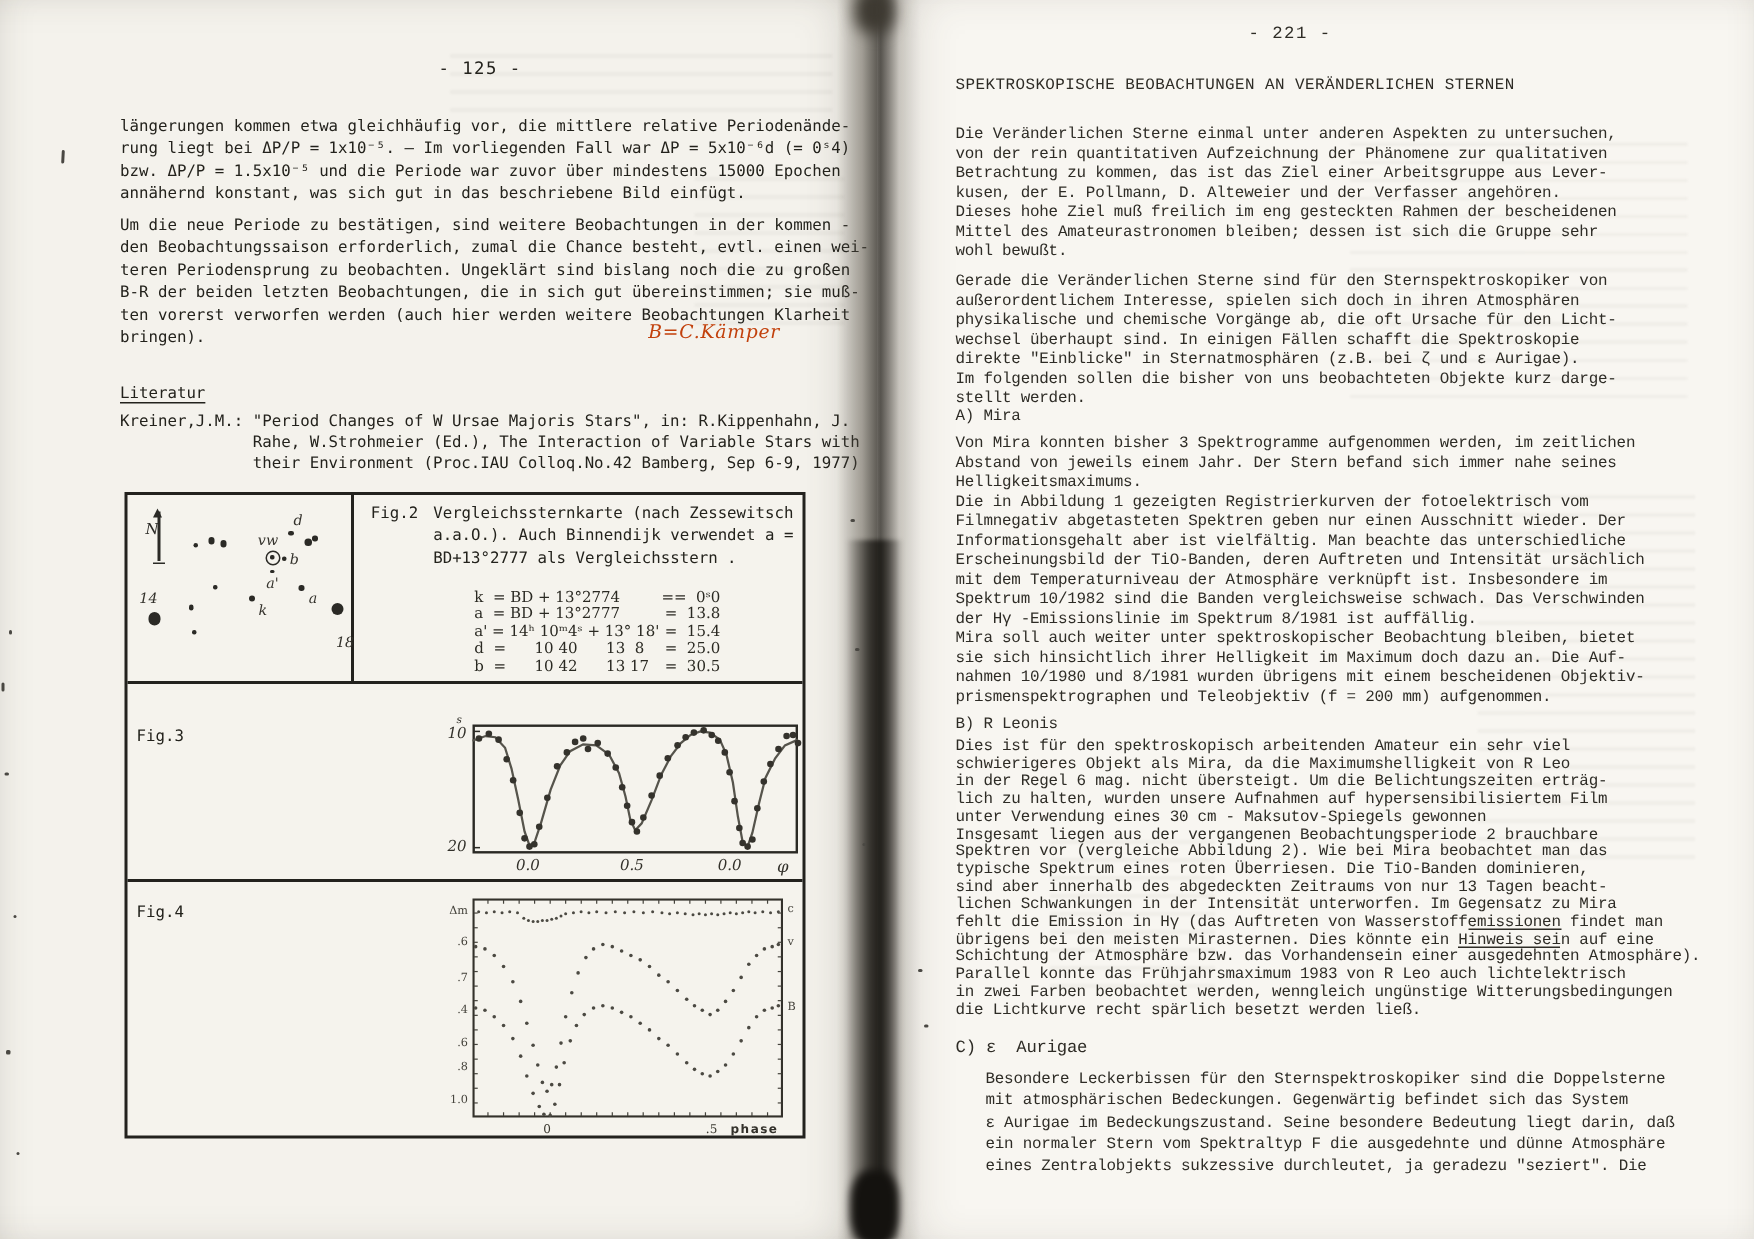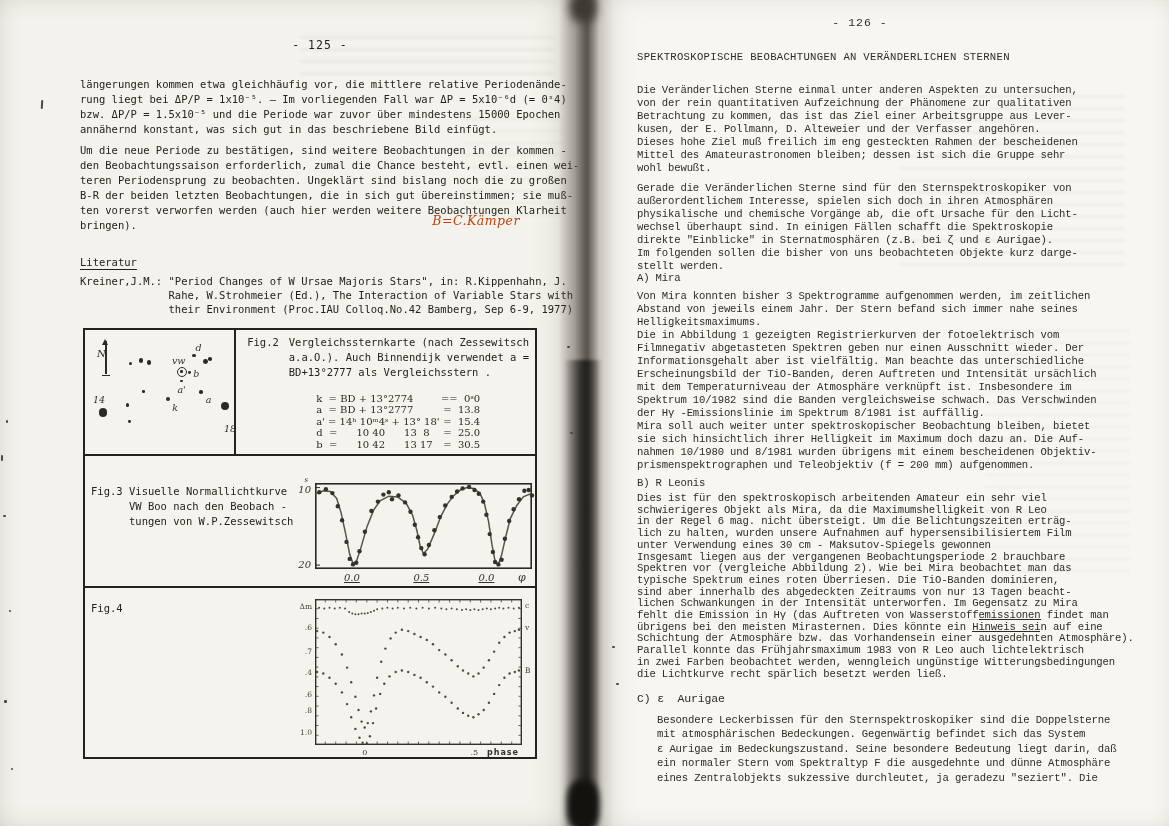--- a/index.html
+++ b/index.html
@@ -47,21 +47,21 @@
   .c3wrap{position:absolute;left:230px;top:27px;width:217px;height:86px;}
   .c4wrap{position:absolute;left:230px;top:11px;width:207px;height:126px;}
   .c3wrap svg,.c4wrap svg{position:absolute;left:0;top:0;overflow:visible;}
   .y10{position:absolute;left:-26px;top:-7px;width:22px;text-align:right;
     font:italic 10px "DejaVu Serif",serif;color:#33312b;line-height:9px;}
   .y10 .sup{display:block;font-size:7px;margin-right:3px;}
   .y20{position:absolute;left:-26px;top:76px;width:22px;text-align:right;
     font:italic 10px "DejaVu Serif",serif;color:#33312b;}
   .xlabs{position:absolute;left:0;top:89px;width:100%;height:14px;}
   .xlabs span{position:absolute;transform:translateX(-50%);
-    font:italic 10px "DejaVu Serif",serif;color:#33312b;text-decoration:underline;}
+    font:italic 10px "DejaVu Serif",serif;color:#33312b;}
   .phi{position:absolute;left:203px;top:88px;font:italic 11px "DejaVu Serif",serif;color:#33312b;}
   .ylabs4{position:absolute;left:-22px;top:0;width:19px;height:146px;}
   .ylabs4 span{position:absolute;right:0;font:7.5px "DejaVu Serif",serif;color:#44423b;}
   .rlabs4{position:absolute;left:210px;top:0;width:12px;height:146px;}
   .rlabs4 span{position:absolute;left:0;font:7.5px "DejaVu Serif",serif;color:#44423b;}
   .xlabs4{position:absolute;left:0;top:149px;width:100%;height:12px;}
   .xlabs4 span{position:absolute;transform:translateX(-50%);font:8px "DejaVu Serif",serif;color:#3a382f;}
   .phaselab{position:absolute;left:172px;top:149px;font:bold 8px "DejaVu Sans",sans-serif;
     letter-spacing:1px;color:#33312b;}
   
@@ -154,23 +154,20 @@
           <div class="f2row"><span>k  = BD + 13°2774</span><span>==  0ˢ0</span></div>
           <div class="f2row"><span>a  = BD + 13°2777</span><span>=  13.8</span></div>
           <div class="f2row"><span>a' = 14ʰ 10ᵐ4ˢ + 13° 18'</span><span>=  15.4</span></div>
           <div class="f2row"><span>d  =      10 40      13  8</span><span>=  25.0</span></div>
           <div class="f2row"><span>b  =      10 42      13 17</span><span>=  30.5</span></div>
         </div>
     </div>
   </div>
   <div class="frow2">
     <pre class="tl figlab" style="top:28px;">Fig.3</pre>
-    <pre class="tl figcap" style="top:28px;">Visuelle Normallichtkurve
-VW Boo nach den Beobach -
-tungen von W.P.Zessewitsch</pre>
     <div class="c3wrap">
       <span class="y10"><i class="sup">s</i><span>10</span></span>
       <span class="y20">20</span>
       <svg id="svg-fig3" width="217" height="86">
           <rect x="0.8" y="0.8" width="215.4" height="84.4" fill="none" stroke="#2a2924" stroke-width="1.6"></rect>
           <line x1="1" y1="4.6" x2="5" y2="4.6" stroke="#2a2924" stroke-width="1"></line>
           <line x1="1" y1="82.1" x2="5" y2="82.1" stroke="#2a2924" stroke-width="1"></line>
           <polyline fill="none" stroke="#56544c" stroke-width="1.5" points="0.0,10.8 8.7,7.7 15.2,8.5 21.7,15.5 26.0,29.4 30.4,49.6 34.7,71.3 38.0,80.6 41.2,79.0 45.6,65.9 52.1,43.4 58.6,27.1 65.1,17.8 73.8,13.2 82.5,13.9 91.1,20.1 97.7,32.5 102.0,48.0 105.2,63.5 108.5,70.5 112.8,65.9 119.4,50.4 125.9,33.3 132.4,20.9 138.9,12.4 145.4,7.0 151.9,4.6 158.4,5.4 164.9,10.1 169.3,20.1 173.6,38.7 176.9,61.2 180.1,78.3 183.4,81.4 186.6,72.1 191.0,52.7 195.3,35.6 201.8,22.5 208.3,13.9 217.0,10.1"></polyline>
           <circle cx="4.3" cy="9.3" r="2.2" fill="#34322c"></circle>
           <circle cx="10.9" cy="6.2" r="2.2" fill="#34322c"></circle>
@@ -441,21 +438,21 @@
         </div>
       <div class="xlabs4" id="fig4-xlabels">
           <span style="left: 24%;">0</span>
           <span style="left: 77%;">.5</span>
         </div>
       <span class="phaselab">phase</span>
     </div>
   </div>
 </div>
 
-<pre class="tr pagenum" style="left:790px;top:16px;width:140px;">- 126 -</pre>
+<pre class="tr pagenum" style="left:790px;top:16px;width:140px;">- 221 -</pre>
 <pre class="tr" style="left:637px;top:51px;letter-spacing:.3px;">SPEKTROSKOPISCHE BEOBACHTUNGEN AN VERÄNDERLICHEN STERNEN</pre>
 <pre class="tr" style="left:637px;top:84px;">Die Veränderlichen Sterne einmal unter anderen Aspekten zu untersuchen,
 von der rein quantitativen Aufzeichnung der Phänomene zur qualitativen
 Betrachtung zu kommen, das ist das Ziel einer Arbeitsgruppe aus Lever-
 kusen, der E. Pollmann, D. Alteweier und der Verfasser angehören.
 Dieses hohe Ziel muß freilich im eng gesteckten Rahmen der bescheidenen
 Mittel des Amateurastronomen bleiben; dessen ist sich die Gruppe sehr
 wohl bewußt.</pre>
 <pre class="tr" style="left:637px;top:182px;">Gerade die Veränderlichen Sterne sind für den Sternspektroskopiker von
 außerordentlichem Interesse, spielen sich doch in ihren Atmosphären

